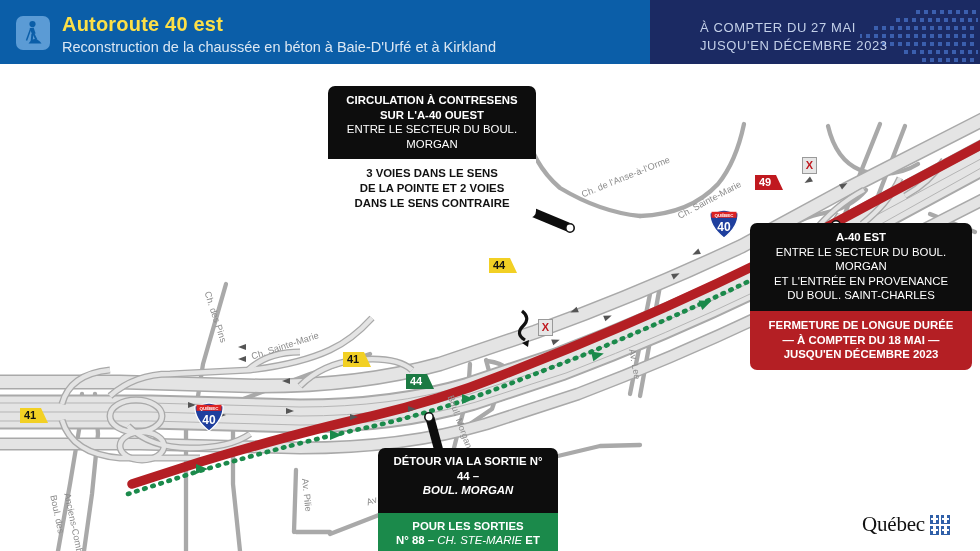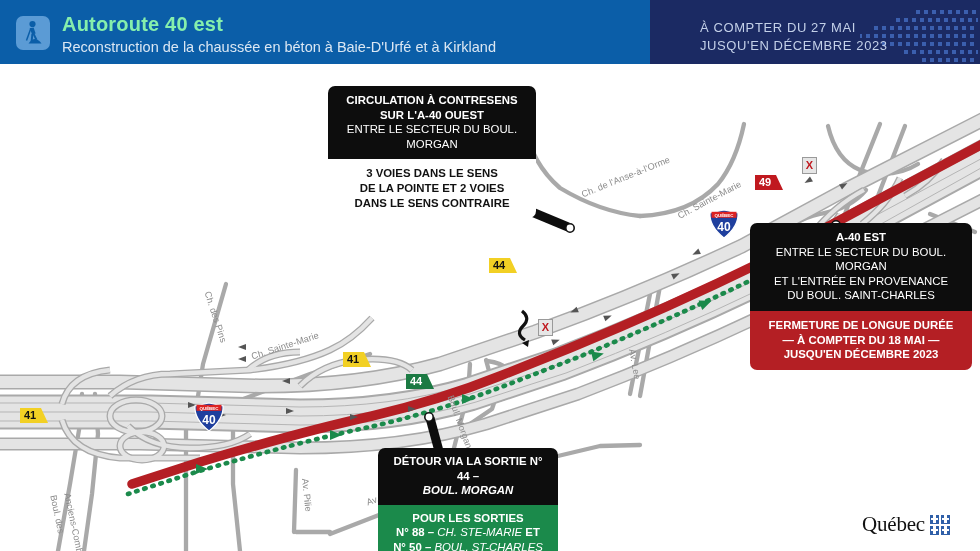--- a/index.html
+++ b/index.html
@@ -7,21 +7,21 @@
   #page{position:relative;width:980px;height:551px;background:#ffffff;overflow:hidden;}
 
   
   #header{position:absolute;left:0;top:0;width:980px;height:64px;background:#0b5ea8;}
   #header-right{position:absolute;right:0;top:0;width:330px;height:64px;background:#1b2a63;}
   #dotpattern{position:absolute;right:0;top:0;width:120px;height:64px;overflow:hidden;}
   #dotpattern .dr{position:absolute;height:4px;background-image:repeating-linear-gradient(to right,#3b5fae 0 4px,transparent 4px 8px);}
   #worker-icon{position:absolute;left:16px;top:16px;width:34px;height:34px;background:#5b9bd5;border-radius:7px;}
   #worker-icon svg{position:absolute;left:0;top:0;}
   #title-block{position:absolute;left:62px;top:12px;}
-  #hdr-title{color:#86efac;font-size:20px;font-weight:bold;letter-spacing:.2px;line-height:24px;}
+  #hdr-title{color:#fde047;font-size:20px;font-weight:bold;letter-spacing:.2px;line-height:24px;}
   #hdr-sub{color:#dbe7f3;font-size:14.5px;line-height:20px;margin-top:1px;}
   #hdr-dates{position:absolute;left:700px;top:19px;color:#c3d0e8;font-size:13px;line-height:18px;letter-spacing:.6px;}
 
   
   #map{position:absolute;left:0;top:64px;width:980px;height:487px;background:#ffffff;}
   #map svg{display:block;}
 
   
   .callout{position:absolute;border-radius:7px;overflow:hidden;box-shadow:0 0 0 0 rgba(0,0,0,0);}
   .cal-black{background:#0d0d0d;color:#fff;text-align:center;}
@@ -37,21 +37,21 @@
   #callout-contresens .cal-black{padding:7px 8px 8px;}
   #callout-contresens .cal-white{padding:7px 8px 8px;}
 
   
   #callout-a40est{left:750px;top:223px;width:222px;}
   #callout-a40est .cal-black{padding:7px 8px 8px;}
   #callout-a40est .cal-red{padding:7px 8px 8px;}
 
   
   #callout-detour{left:378px;top:448px;width:180px;}
-  #callout-detour .cal-black{padding:6px 8px 7px;}
+  #callout-detour .cal-black{padding:6px 8px 15px;}
   #callout-detour .cal-green{padding:6px 8px 8px;}
 
   
   #quebec-logo{position:absolute;left:862px;top:512px;display:flex;align-items:center;gap:5px;}
   #quebec-word{font-family:"Liberation Serif",serif;font-size:21px;color:#111;letter-spacing:-.2px;}
   #quebec-flag{display:grid;grid-template-columns:repeat(2,9px);grid-template-rows:repeat(2,9px);gap:2px;}
   #quebec-flag div{background:#2f5fa8;position:relative;}
   #quebec-flag div:before{content:"";position:absolute;left:3.2px;top:.6px;width:2.4px;height:7.6px;background:#fff;}
   #quebec-flag div:after{content:"";position:absolute;left:.6px;top:3.3px;width:7.6px;height:2.4px;background:#fff;}
 

